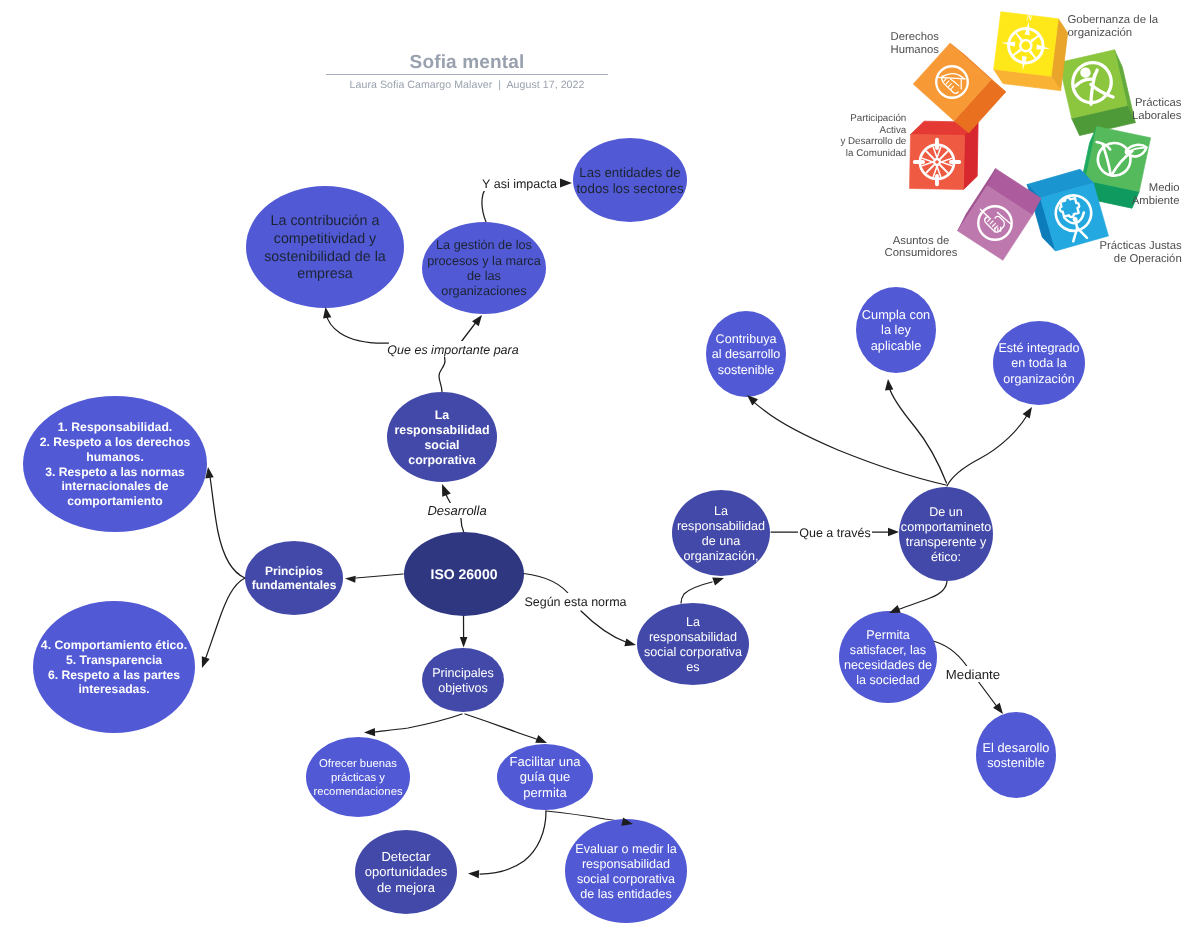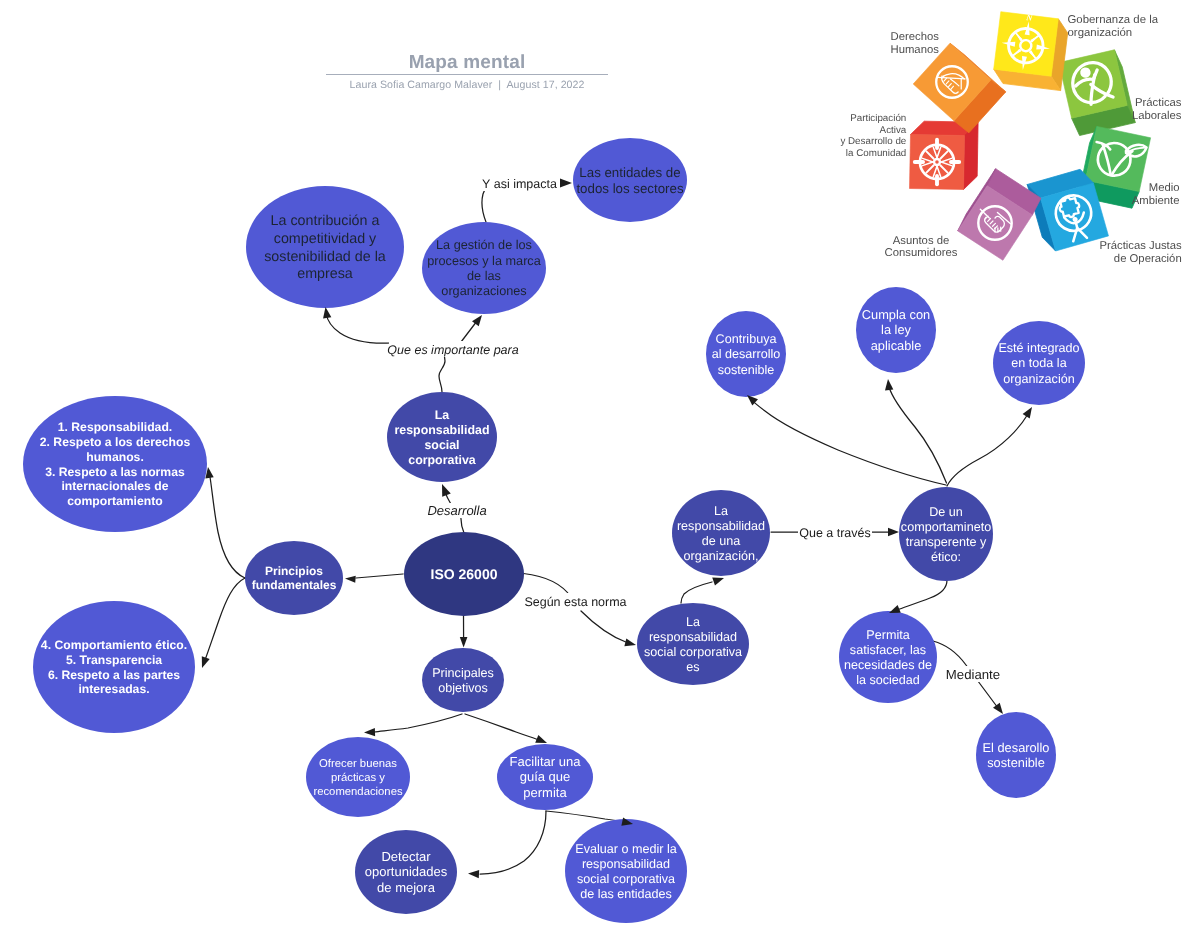--- a/index.html
+++ b/index.html
@@ -15,21 +15,21 @@
   #rule{width:282px;height:1px;background:#a7aebb;margin:2px auto 0;}
   #byline{font-size:10.6px;color:#9aa2af;margin-top:4px;letter-spacing:.05px;line-height:13px;}
   #byline span{white-space:pre;}
 </style>
 </head>
 <body>
 
 <div id="stage">
 
   <div id="header">
-    <div id="title">Mapa mental</div>
+    <div id="title">Sofia mental</div>
     <div id="rule"></div>
     <div id="byline"><span>Laura Sofia Camargo Malaver</span><span>  </span><span>|</span><span>  </span><span>August 17, 2022</span></div>
   </div>
 
   <svg class="layer" id="edges-layer" viewBox="0 0 1200 927">
     <g>
       <path class="edge" d="M 464 533 C 462 528 461 524 461 519 C 461 515 459 512 457 510" fill="none" stroke="#1d1d1d" stroke-width="1.25" stroke-linecap="round"></path>
     </g>
     <g>
       <path class="edge" d="M 452 506 C 449 501 446 495 444 490" fill="none" stroke="#1d1d1d" stroke-width="1.25" stroke-linecap="round"></path>

